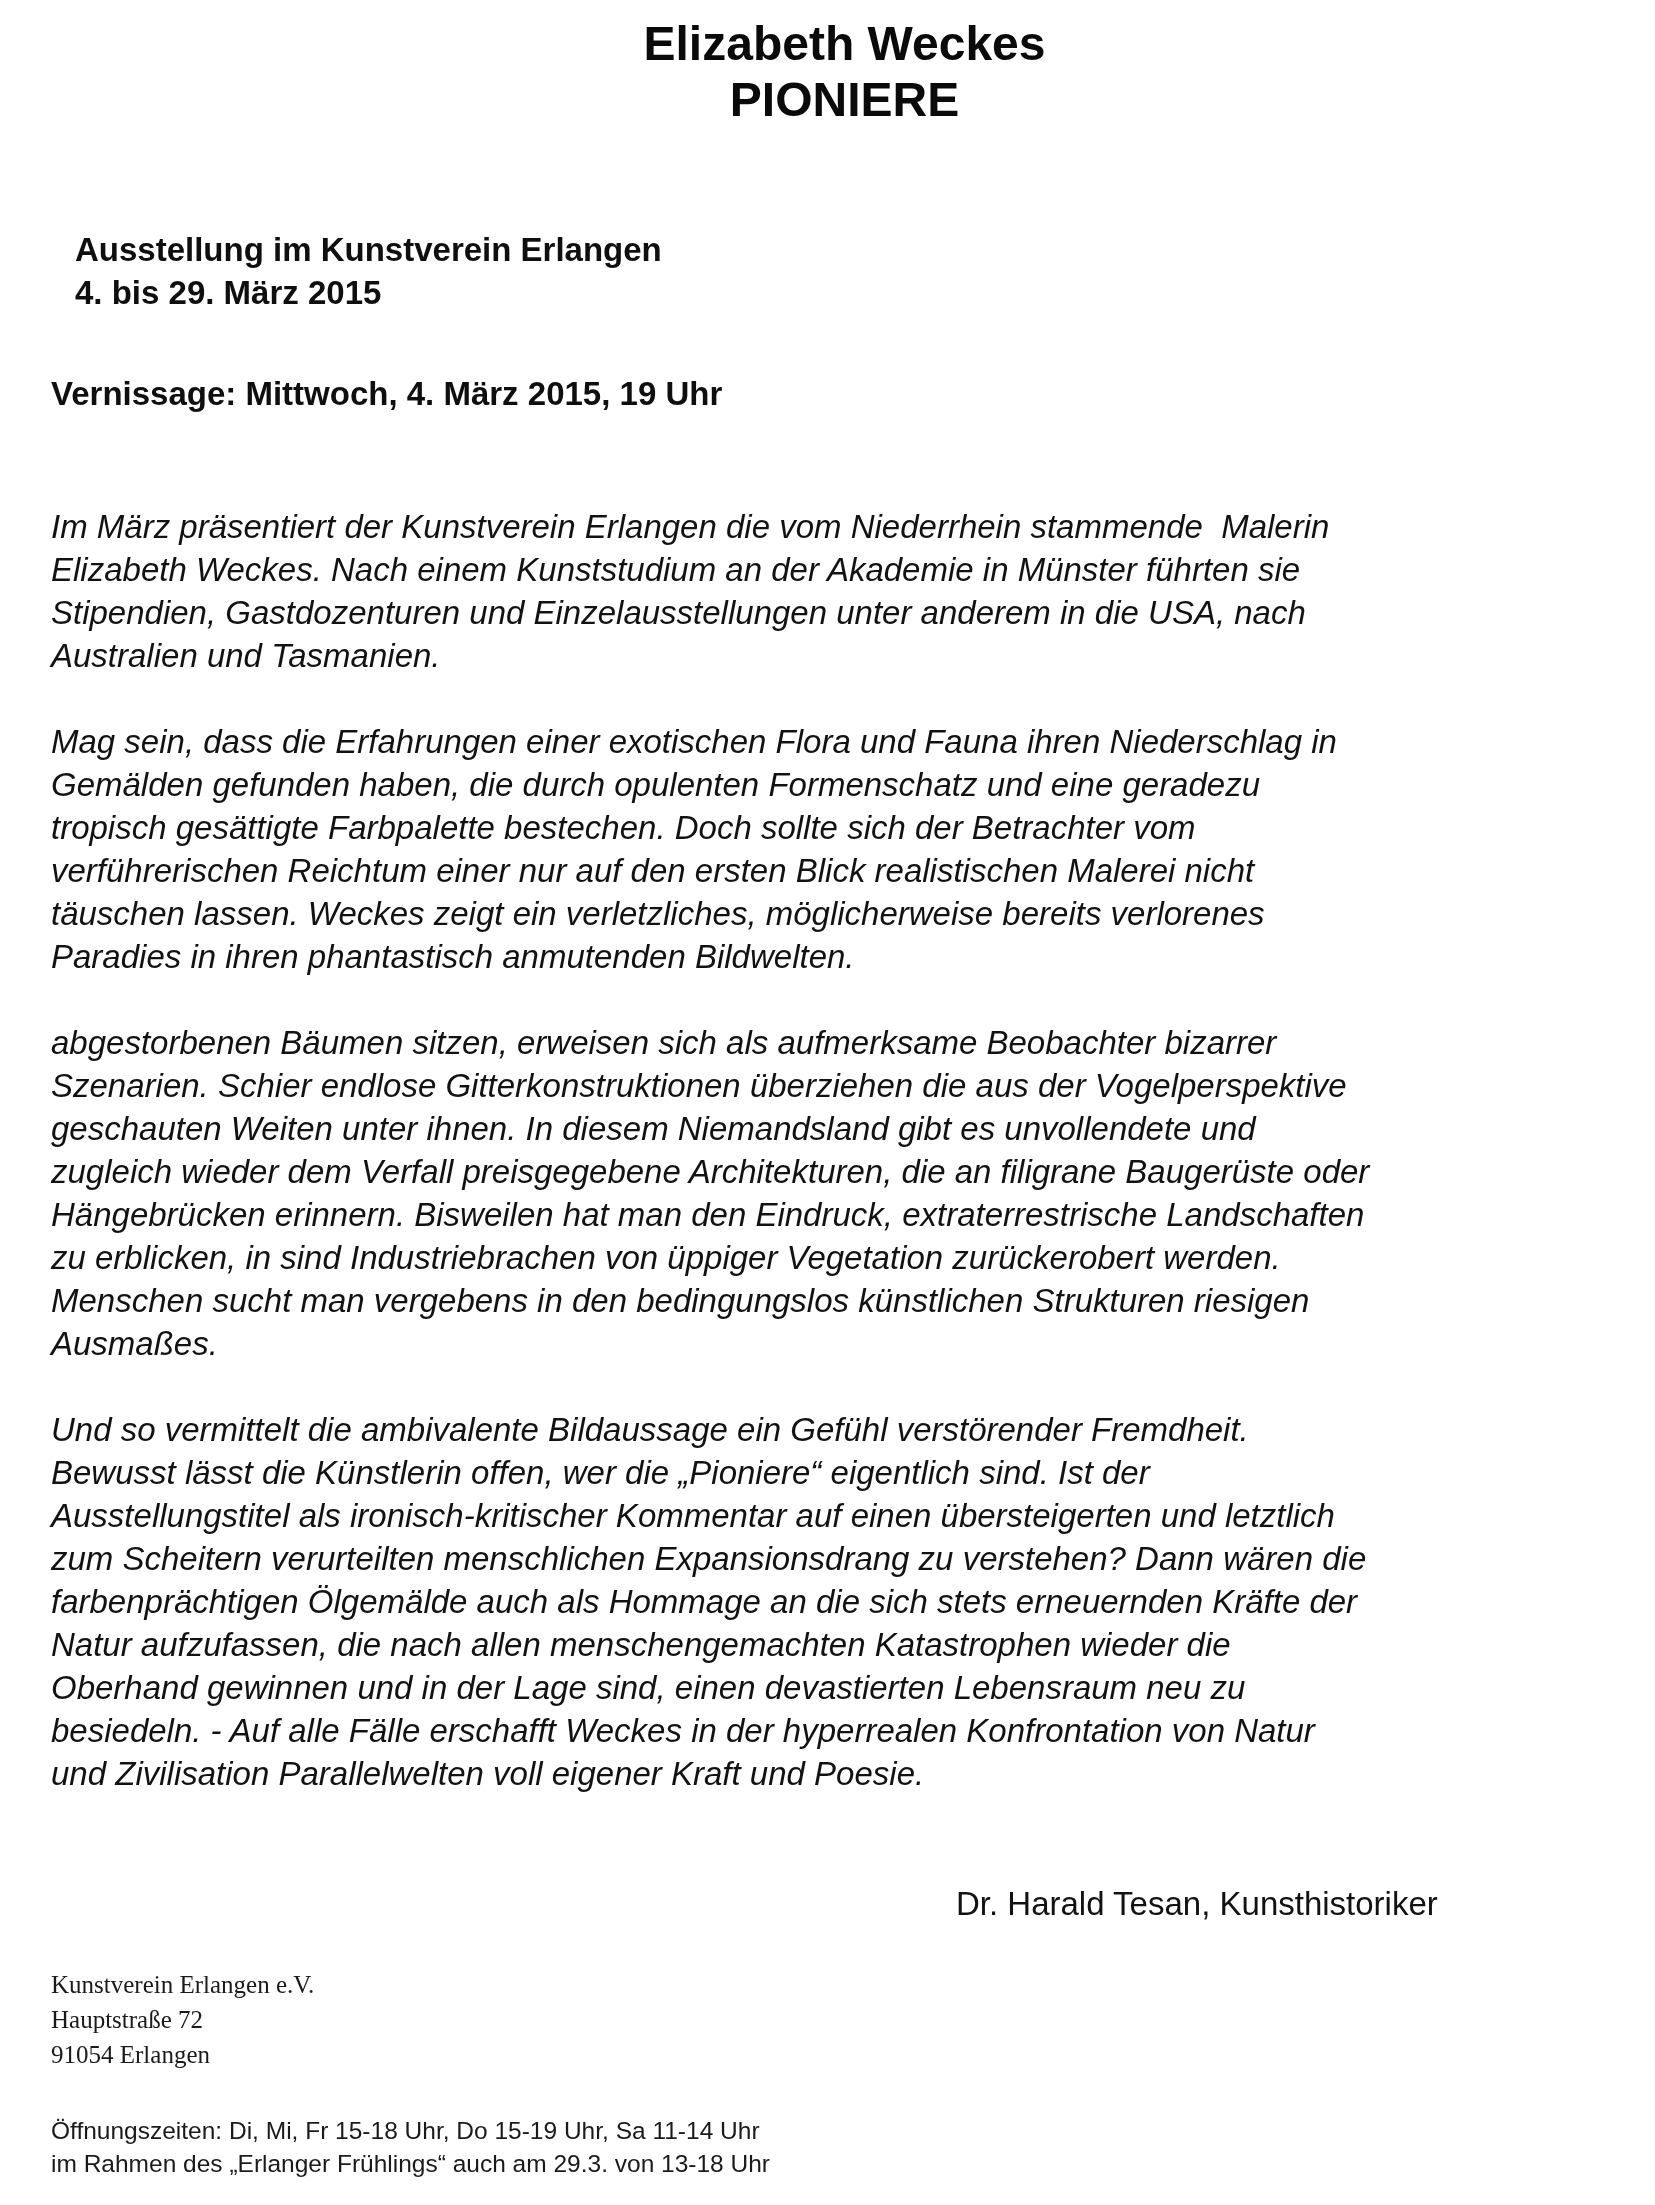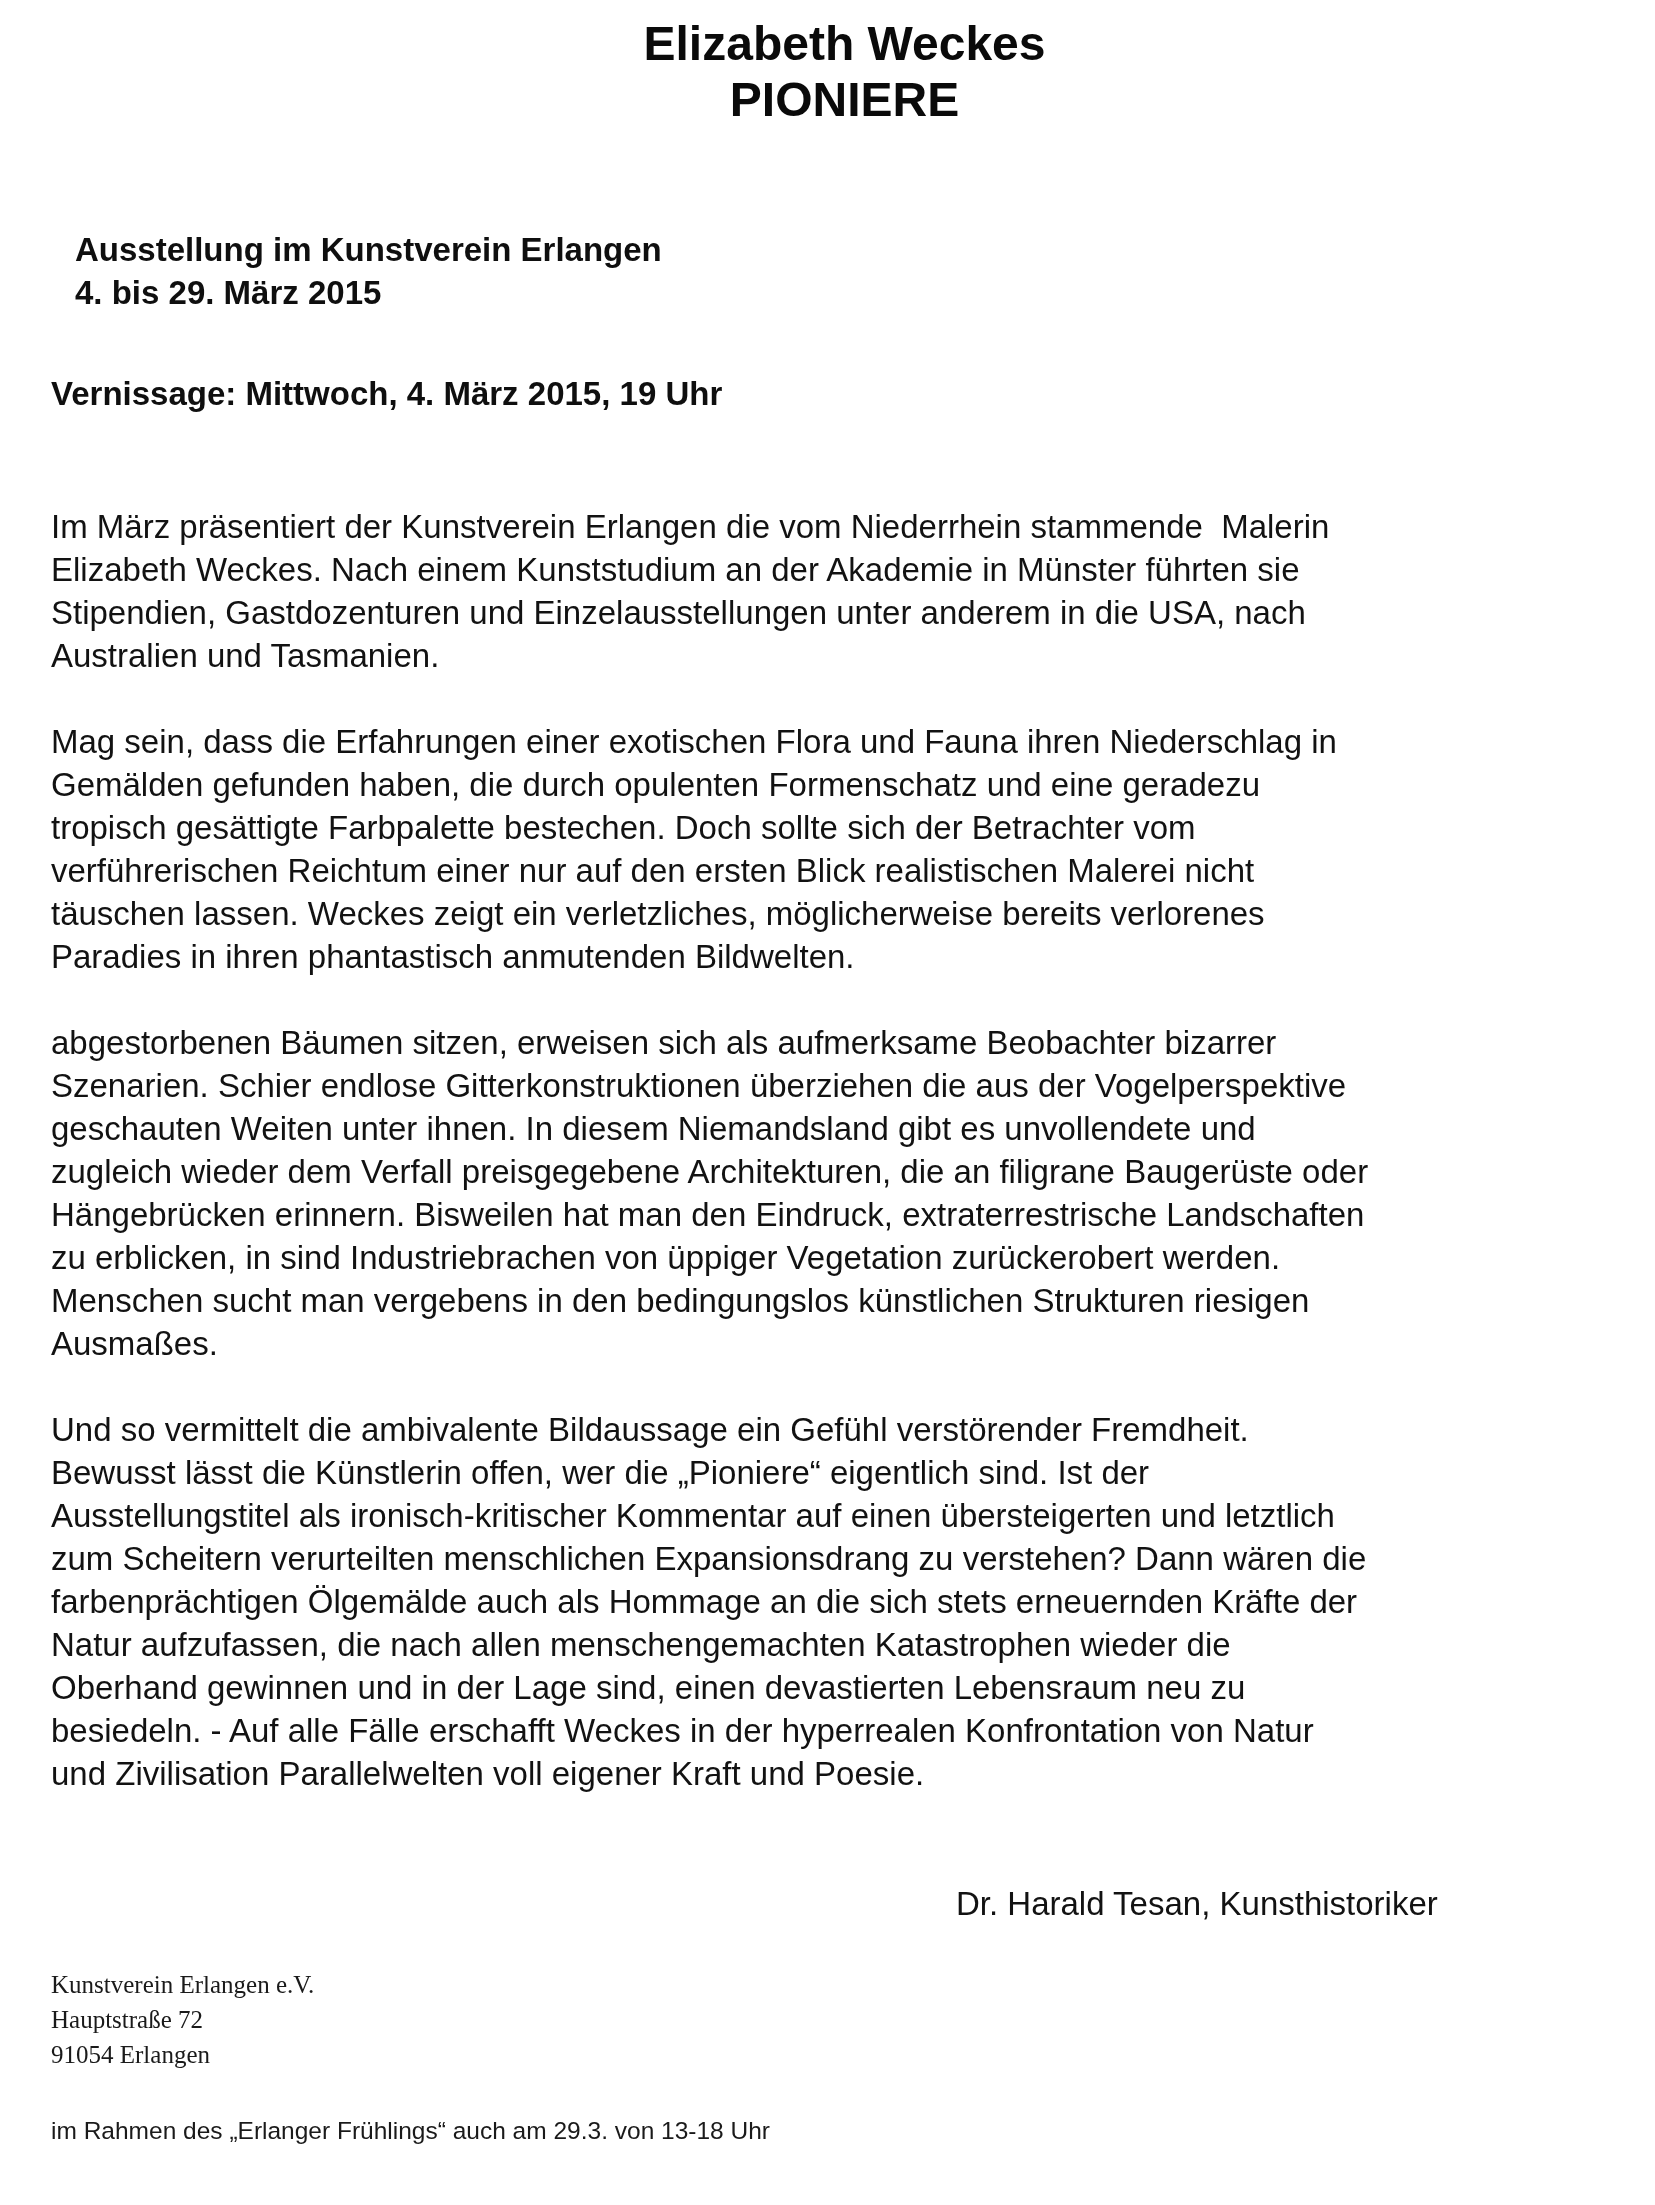--- a/index.html
+++ b/index.html
@@ -41,20 +41,21 @@
   #vernissage-block { top: 372px; }
 
   .body-text {
     position: absolute;
     left: 51px;
     top: 505px;
     width: 1561px;
     font-size: 33px;
     line-height: 43px;
     color: #121212;
+    font-style: italic;
   }
   .paragraph { margin: 0 0 43px 0; }
   .paragraph .line { white-space: pre; display: block; }
 
   .signature {
     position: absolute;
     left: 936px;
     top: 1882px;
     font-size: 33px;
     line-height: 43px;
@@ -138,15 +139,16 @@
 
 <div class="signature">Dr. Harald Tesan, Kunsthistoriker</div>
 
 <div class="address-block">
   <div>Kunstverein Erlangen e.V.</div>
   <div>Hauptstraße 72</div>
   <div>91054 Erlangen</div>
 </div>
 
 <div class="hours-block">
+  <div>Öffnungszeiten: Di, Mi, Fr 15-18 Uhr, Do 15-19 Uhr, Sa 11-14 Uhr</div>
   <div>im Rahmen des „Erlanger Frühlings“ auch am 29.3. von 13-18 Uhr</div>
 </div>
 
 
 </body></html>

